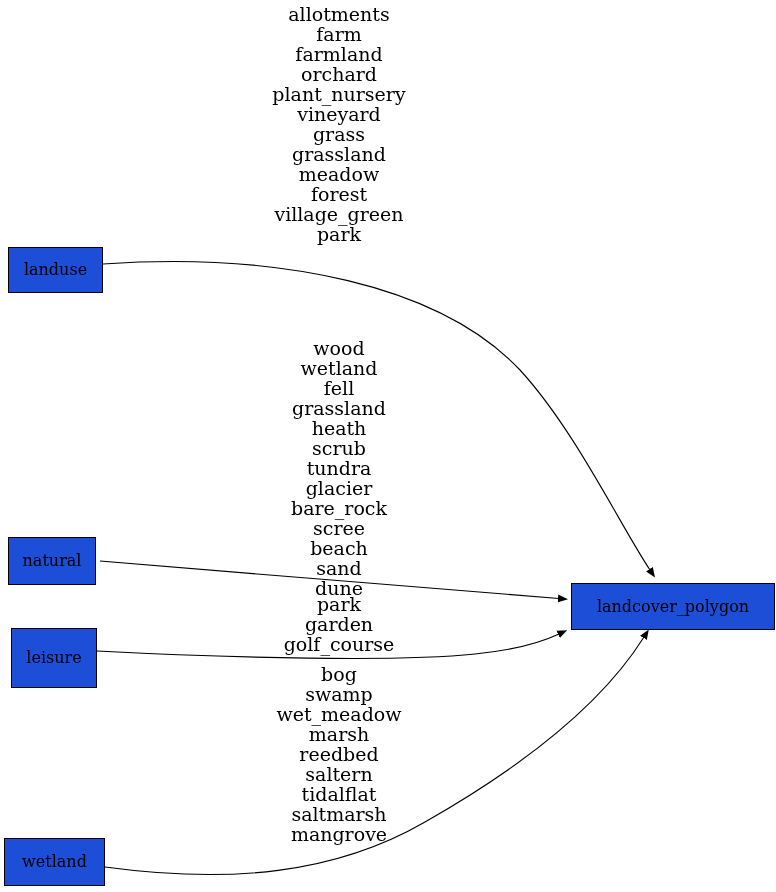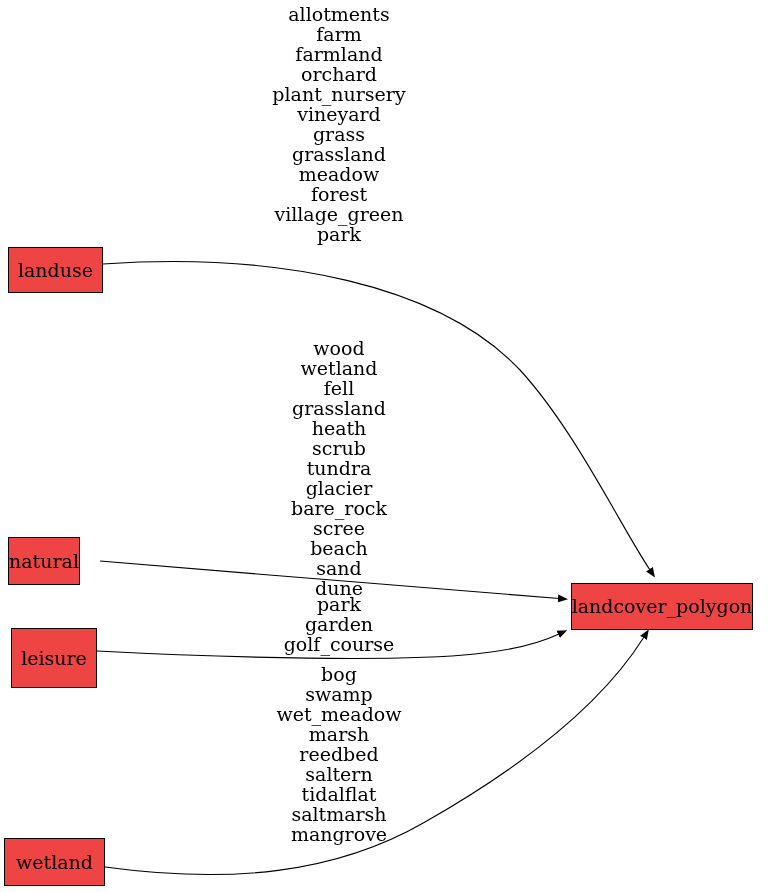--- a/index.html
+++ b/index.html
@@ -25,33 +25,33 @@
   }
   .edges-layer path.edge {
     fill: none;
     stroke: #000000;
     stroke-width: 1.1;
   }
   .node {
     position: absolute;
     box-sizing: border-box;
     border: 1.3px solid #000000;
-    background: #ef4444;
+    background: #1d4ed8;
     display: flex;
     align-items: center;
     justify-content: center;
-    font-size: 19px;
+    font-size: 16px;
     line-height: 1;
     white-space: nowrap;
   }
   .node-landuse   { left: 8px;   top: 247px; width: 95px;  height: 46px; }
-  .node-natural   { left: 8px;   top: 537px; width: 72px;  height: 48px; }
+  .node-natural   { left: 8px;   top: 537px; width: 88px;  height: 48px; }
   .node-leisure   { left: 11px;  top: 628px; width: 86px;  height: 60px; }
   .node-wetland   { left: 4px;   top: 838px; width: 101px; height: 48px; }
-  .node-landcover { left: 571px; top: 583px; width: 182px; height: 47px; }
+  .node-landcover { left: 571px; top: 583px; width: 204px; height: 47px; }
   .label-block {
     position: absolute;
     left: 189px;
     width: 300px;
     text-align: center;
     font-size: 19px;
     line-height: 20px;
     white-space: nowrap;
   }
   .label-landuse { top: 4px;   }

